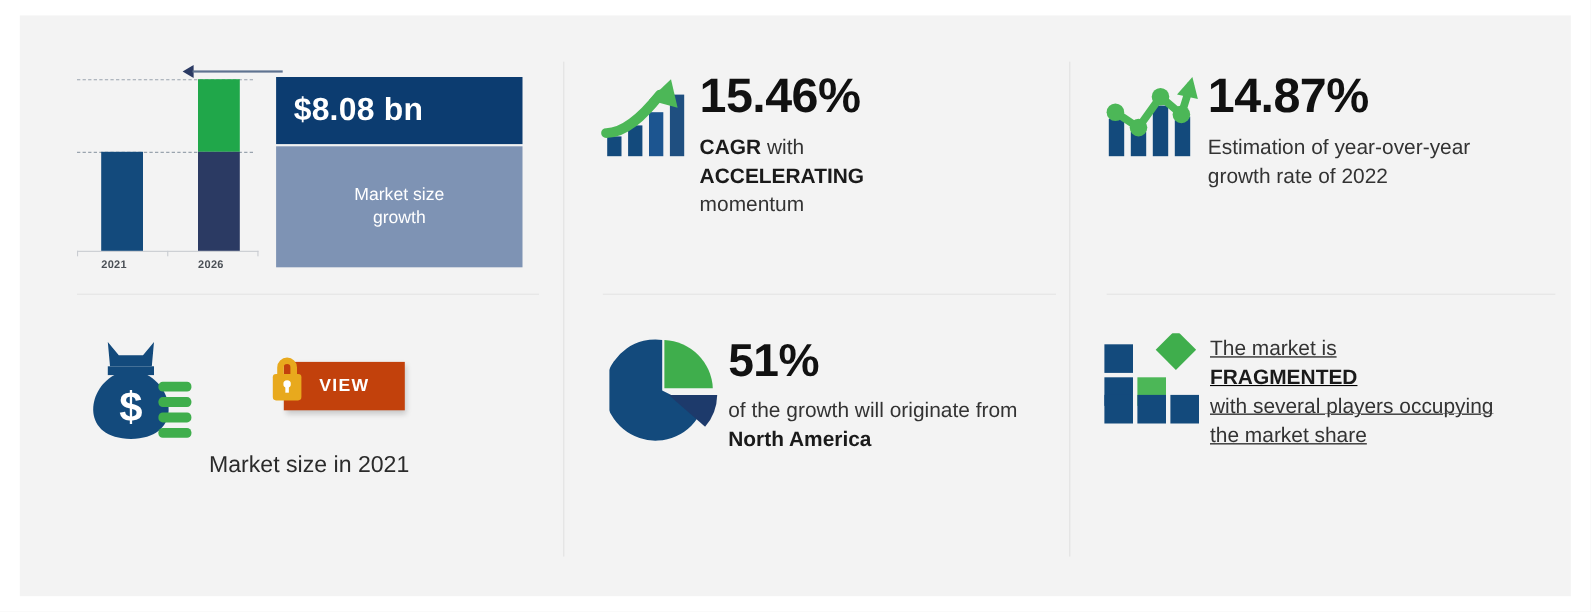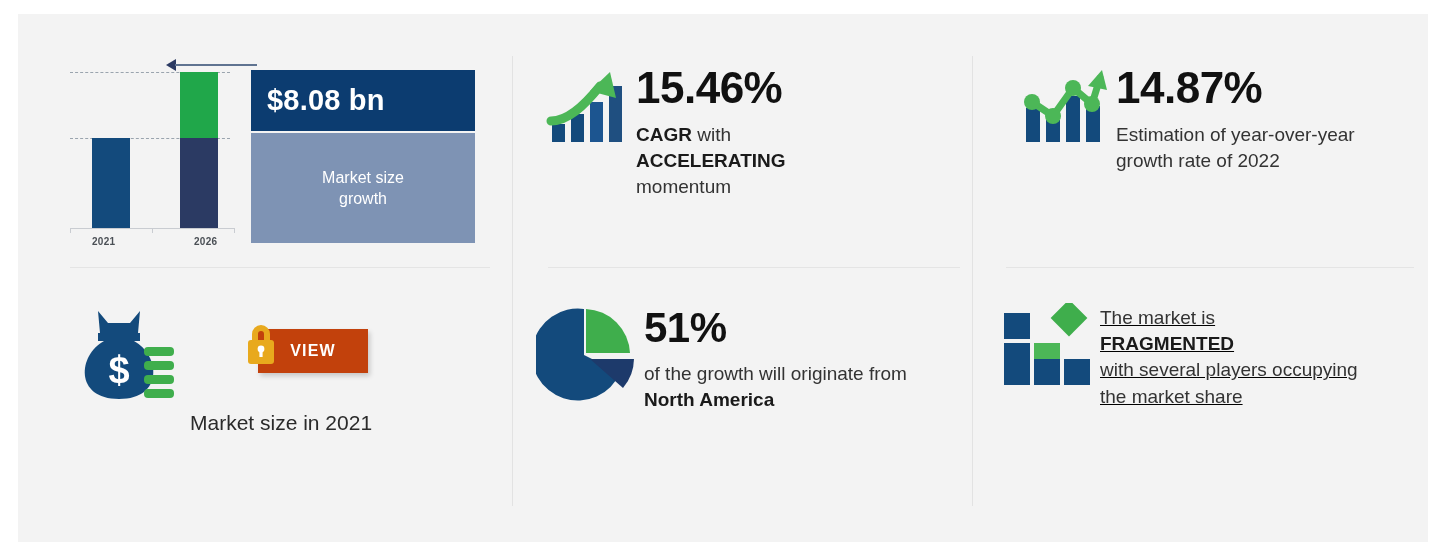--- a/index.html
+++ b/index.html
@@ -119,21 +119,21 @@
 
   .xlabel {
     position: absolute;
     top: 176px;
     font-size: 10px;
     font-weight: 700;
     color: #4a4f55;
     letter-spacing: .3px;
   }
   .xlabel.l1 { left: 22px; }
-  .xlabel.l2 { left: 124px; }
+  .xlabel.l2 { left: 110px; }
 
   
   .arrow-wrap {
     position: absolute;
     left: 148px;
     top: 45px;
     width: 92px;
     height: 12px;
   }
   .arrow-line {
@@ -211,22 +211,22 @@
   .bignum.mid { font-size: 42px; }
   .desc {
     font-size: 19px;
     color: #333333;
     line-height: 1.38;
     max-width: 270px;
   }
   .desc b { font-weight: 700; color: #1a1a1a; }
 
   .p2 { padding: 50px 0 0 32px; }
-  .p3 { padding: 50px 0 0 30px; margin-left: 18px; }
-  .p5 { padding: 38px 0 0 24px; }
+  .p3 { padding: 50px 0 0 30px; }
+  .p5 { padding: 38px 0 0 42px; }
   .p6 { padding: 36px 0 0 28px; text-decoration: underline; }
 
   
   .p4 {
     padding: 40px 0 0 40px;
     display: block;
   }
   .moneybag-row {
     position: relative;
     height: 120px;

